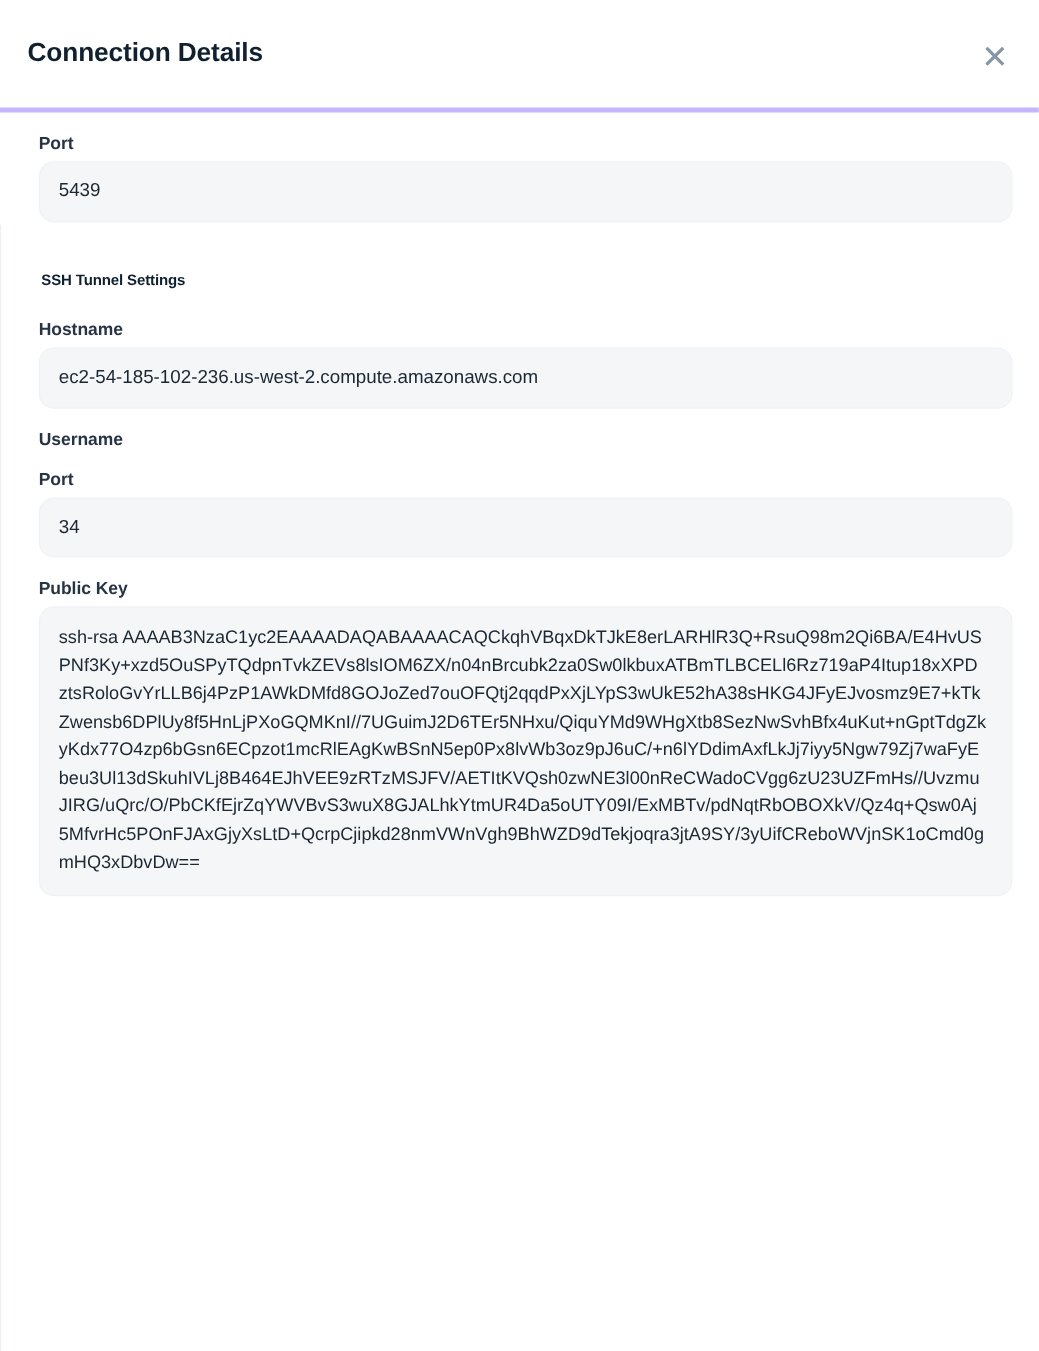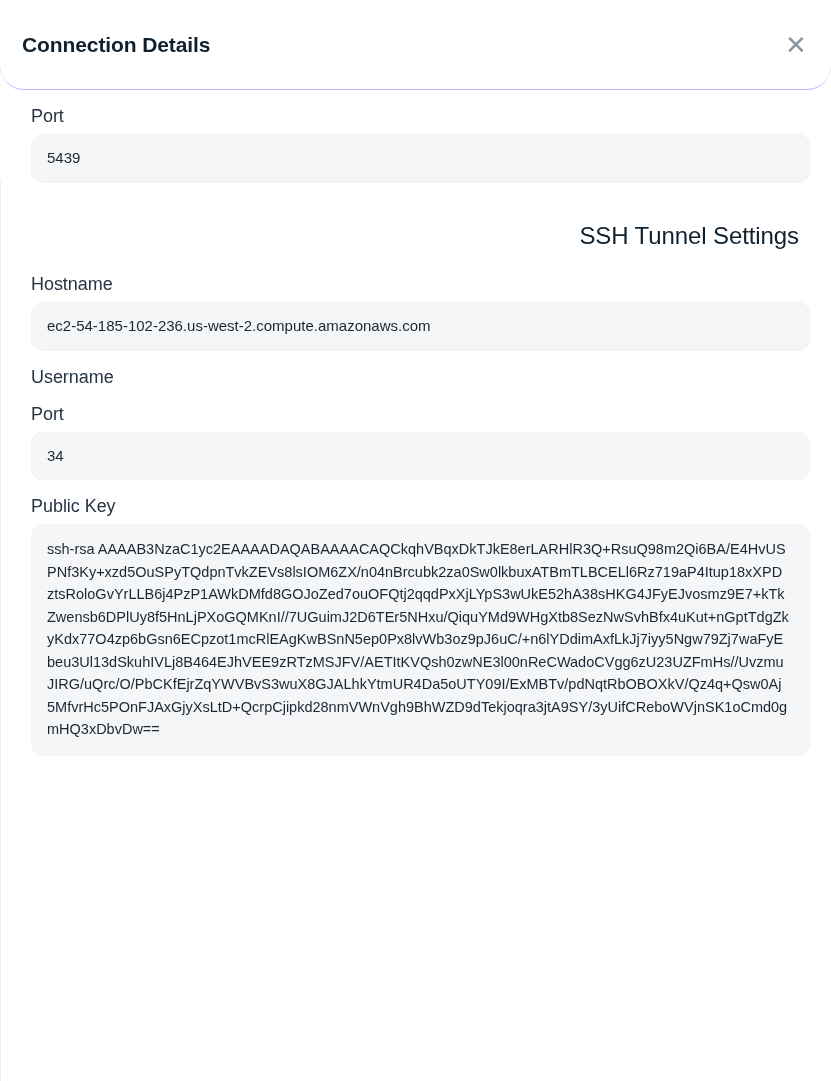--- a/index.html
+++ b/index.html
@@ -20,26 +20,25 @@
     height: 1081px;
     background: #ffffff;
     box-sizing: border-box;
     display: flex;
     flex-direction: column;
   }
   .modal-header {
     position: relative;
     height: 90px;
     flex: 0 0 auto;
-    border-bottom: 1px solid #c4b5fd;
+    border-bottom: 4px solid #c4b5fd;
     display: flex;
     align-items: center;
     padding: 0 36px 0 22px;
     box-sizing: border-box;
-    border-radius: 24px;
   }
   .modal-title {
     font-size: 21px;
     font-weight: bold;
     letter-spacing: -0.1px;
     color: #10202e;
   }
   .close-btn {
     position: absolute;
     right: 20px;
@@ -65,22 +64,22 @@
     position: relative;
   }
   .scroll-area {
     padding: 16px 22px 20px 31px;
     box-sizing: border-box;
   }
   .field {
     margin-bottom: 16px;
   }
   .field-label {
-    font-size: 18px;
-    font-weight: normal;
+    font-size: 14px;
+    font-weight: bold;
     color: #273444;
     margin-bottom: 7px;
     letter-spacing: -0.05px;
   }
   .field-value {
     background: #f4f6f8;
     border: 1px solid #f0f2f5;
     border-radius: 12px;
     font-size: 15px;
     color: #1b2733;
@@ -90,26 +89,25 @@
     line-height: 1.25;
   }
   .field-value.tall {
     line-height: 1.55;
     word-break: break-all;
     white-space: pre-wrap;
     font-size: 14.5px;
     padding: 13px 20px 15px 15px;
   }
   .section-title {
-    font-size: 24px;
-    font-weight: normal;
+    font-size: 12px;
+    font-weight: bold;
     color: #10202e;
     margin: 39px 0 24px 2px;
     letter-spacing: -0.1px;
-    text-align: right;
   }
   .left-rail {
     position: absolute;
     left: 0;
     top: 90px;
     bottom: 0;
     width: 1px;
     background: #eef1f4;
   }
 </style>

